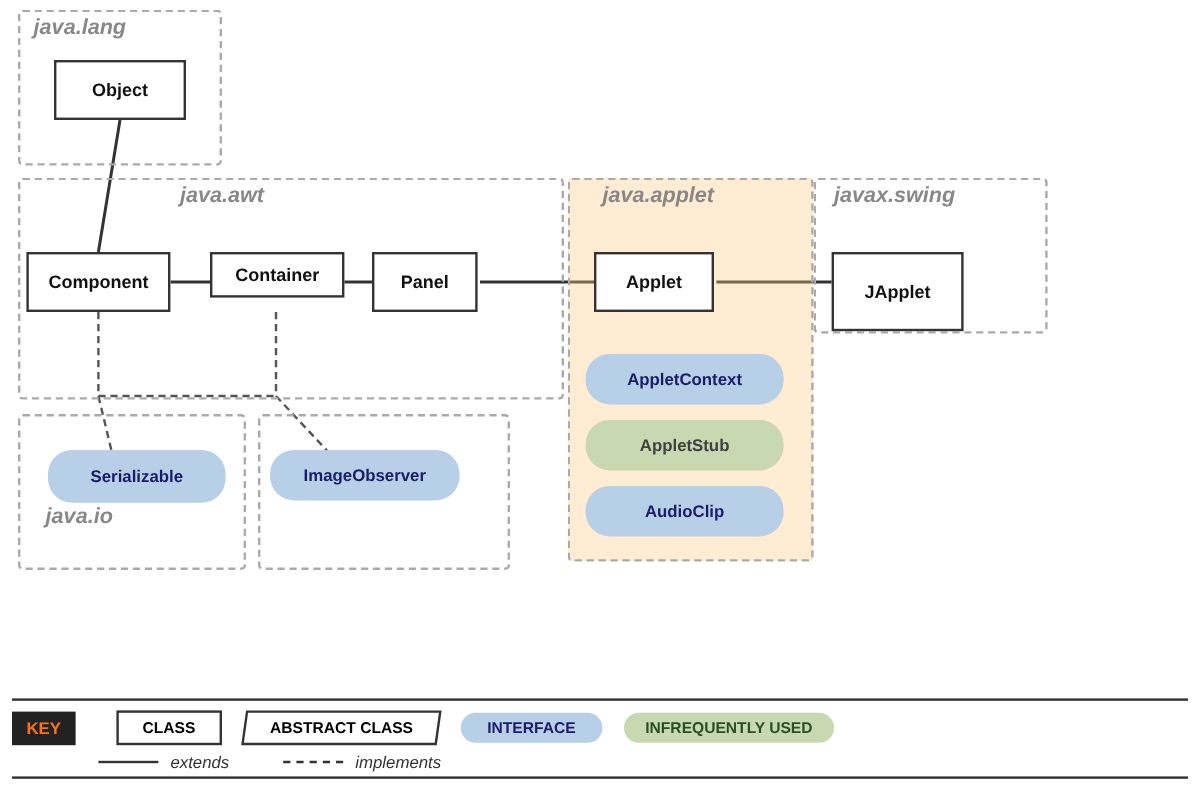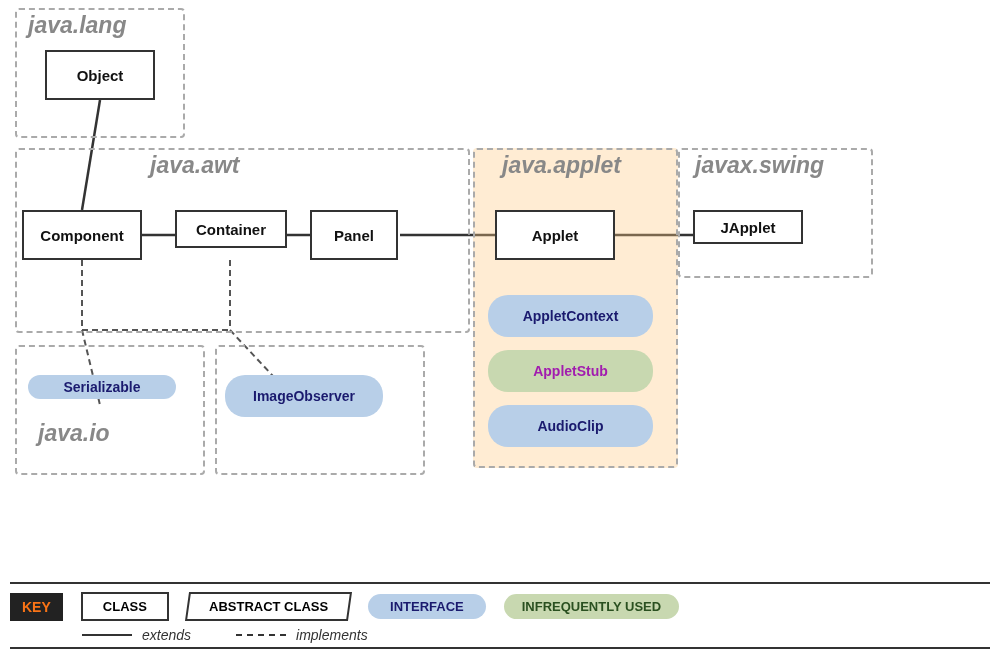--- a/index.html
+++ b/index.html
@@ -18,21 +18,21 @@
       width: 1000px;
       height: 659px;
     }
 
     
     .pkg-label {
       position: absolute;
       font-style: italic;
       font-weight: bold;
       color: #888;
-      font-size: 23px;
+      font-size: 18px;
     }
 
     
     .pkg-border {
       position: absolute;
       border: 2px dashed #aaa;
       border-radius: 4px;
     }
 
     
@@ -64,21 +64,21 @@
     
     .infreq-pill {
       position: absolute;
       background: #c8d8b0;
       border-radius: 20px;
       display: flex;
       align-items: center;
       justify-content: center;
       font-weight: bold;
       font-size: 14px;
-      color: #a21caf;
+      color: #404040;
     }
 
     
     .applet-highlight {
       position: absolute;
       background: rgba(255, 200, 130, 0.35);
       border: 2px dashed #aaa;
       border-radius: 4px;
     }
 
@@ -104,20 +104,21 @@
       font-size: 14px;
       padding: 6px 12px;
     }
 
     .legend-class-box {
       border: 2.5px solid #333;
       padding: 5px 20px;
       font-weight: bold;
       font-size: 13px;
       background: white;
+      margin-left: 16px;
     }
 
     .legend-abstract-box {
       border: 2.5px solid #333;
       padding: 5px 20px;
       font-weight: bold;
       font-size: 13px;
       background: white;
       transform: skewX(-8deg);
       display: inline-block;
@@ -218,41 +219,41 @@
   </div>
 
   <div class="class-box" style="top:210px;left:175px;width:112px;height:38px;">
     <span>Container</span>
   </div>
 
   <div class="class-box" style="top:210px;left:310px;width:88px;height:50px;">
     <span>Panel</span>
   </div>
 
-  <div class="class-box" style="top:210px;left:495px;width:120px;height:50px;justify-content:center;">
+  <div class="class-box" style="top:210px;left:495px;width:100px;height:50px;justify-content:center;">
     <span>Applet</span>
   </div>
 
-  <div class="class-box" style="top:210px;left:693px;width:110px;height:34px;">
+  <div class="class-box" style="top:210px;left:693px;width:110px;height:66px;">
     <span>JApplet</span>
   </div>
 
   <div class="interface-pill" style="top:295px;left:488px;width:165px;height:42px;">
     <span>AppletContext</span>
   </div>
 
   <div class="infreq-pill" style="top:350px;left:488px;width:165px;height:42px;">
     <span>AppletStub</span>
   </div>
 
   <div class="interface-pill" style="top:405px;left:488px;width:165px;height:42px;">
     <span>AudioClip</span>
   </div>
 
-  <div class="interface-pill" style="top:375px;left:28px;width:148px;height:24px;">
+  <div class="interface-pill" style="top:375px;left:40px;width:148px;height:44px;">
     <span>Serializable</span>
   </div>
 
   <div class="interface-pill" style="top:375px;left:225px;width:158px;height:42px;align-items:center;">
     <span>ImageObserver</span>
   </div>
 
   <div style="position:absolute;bottom:10px;left:10px;right:10px;">
 
     <div style="width:100%;height:2.5px;background:#333;margin-bottom:8px;"></div>

